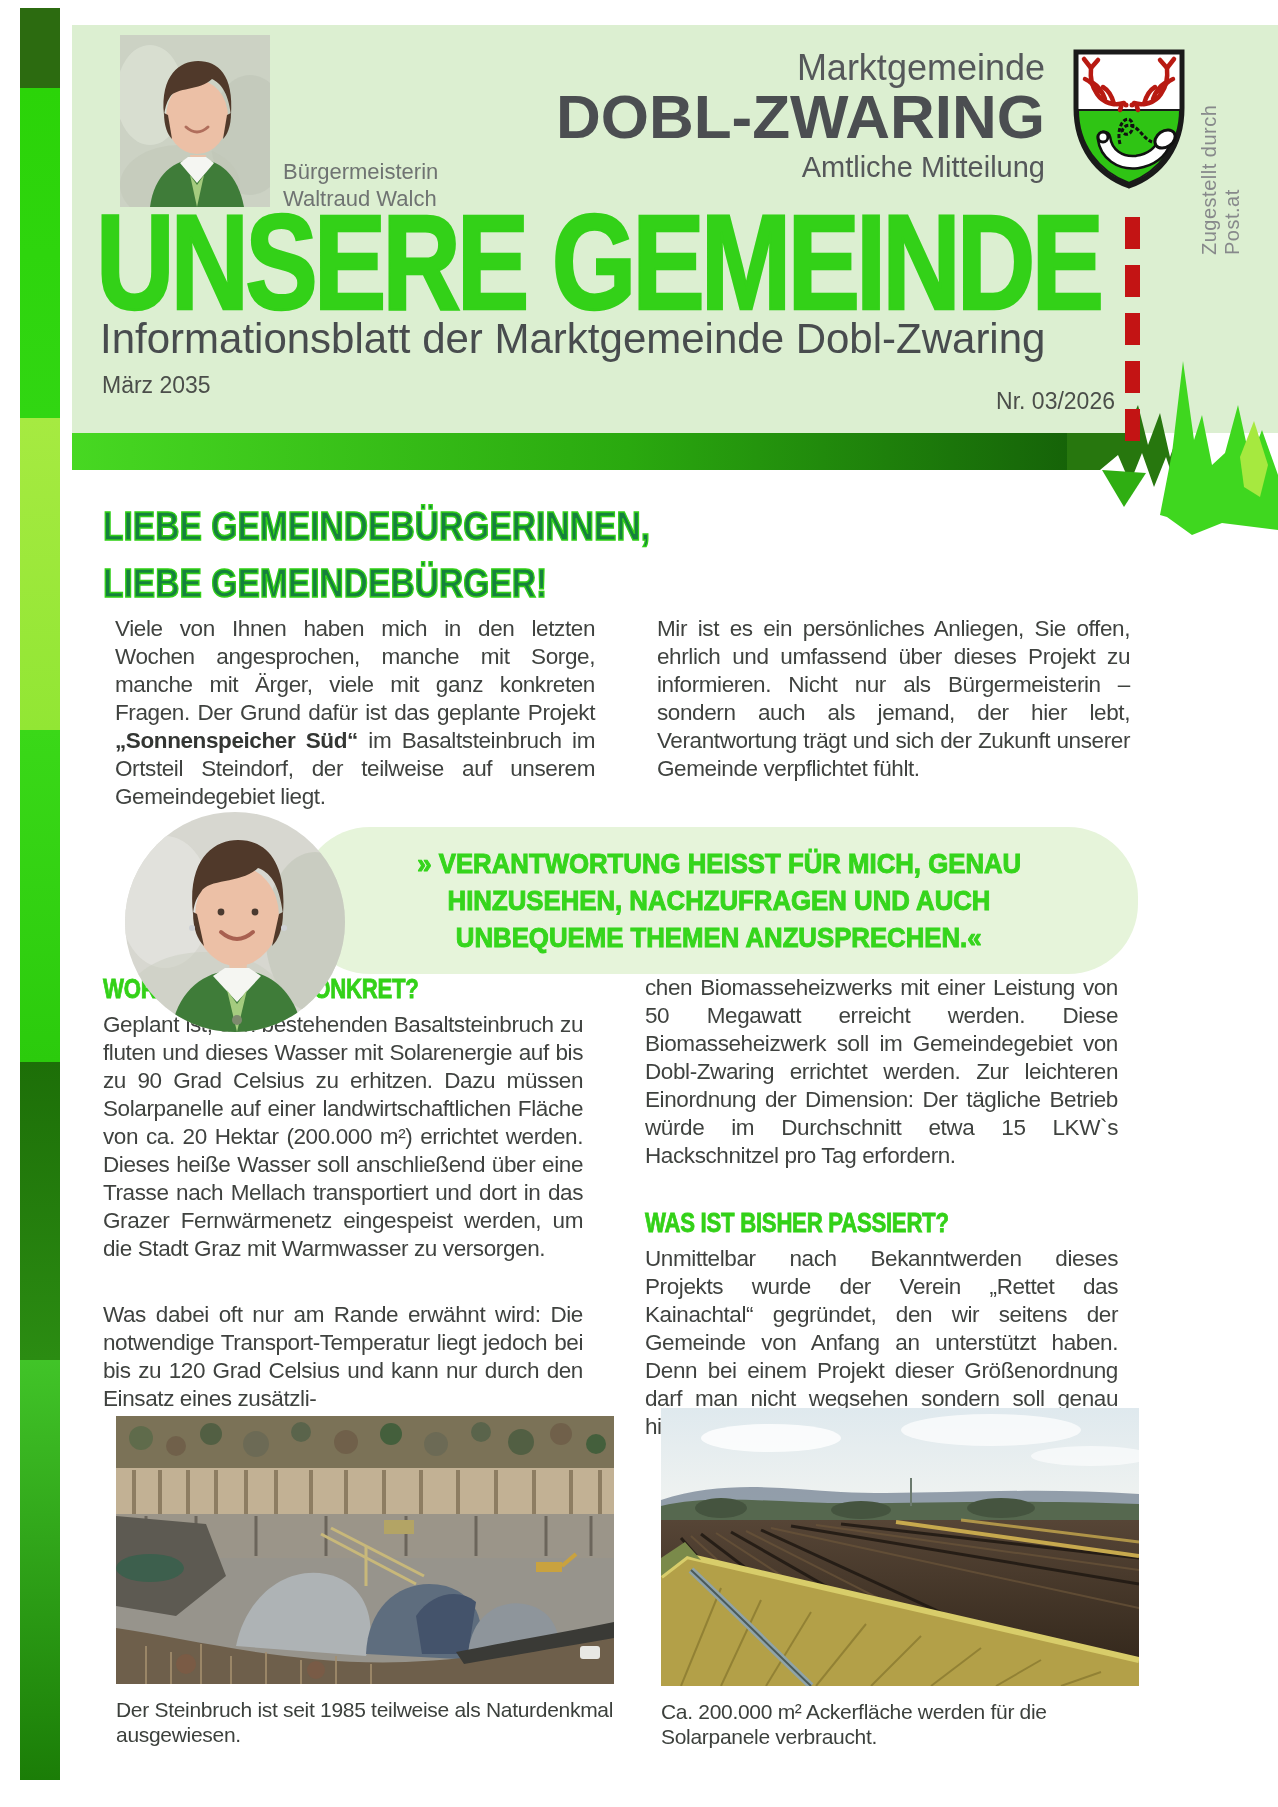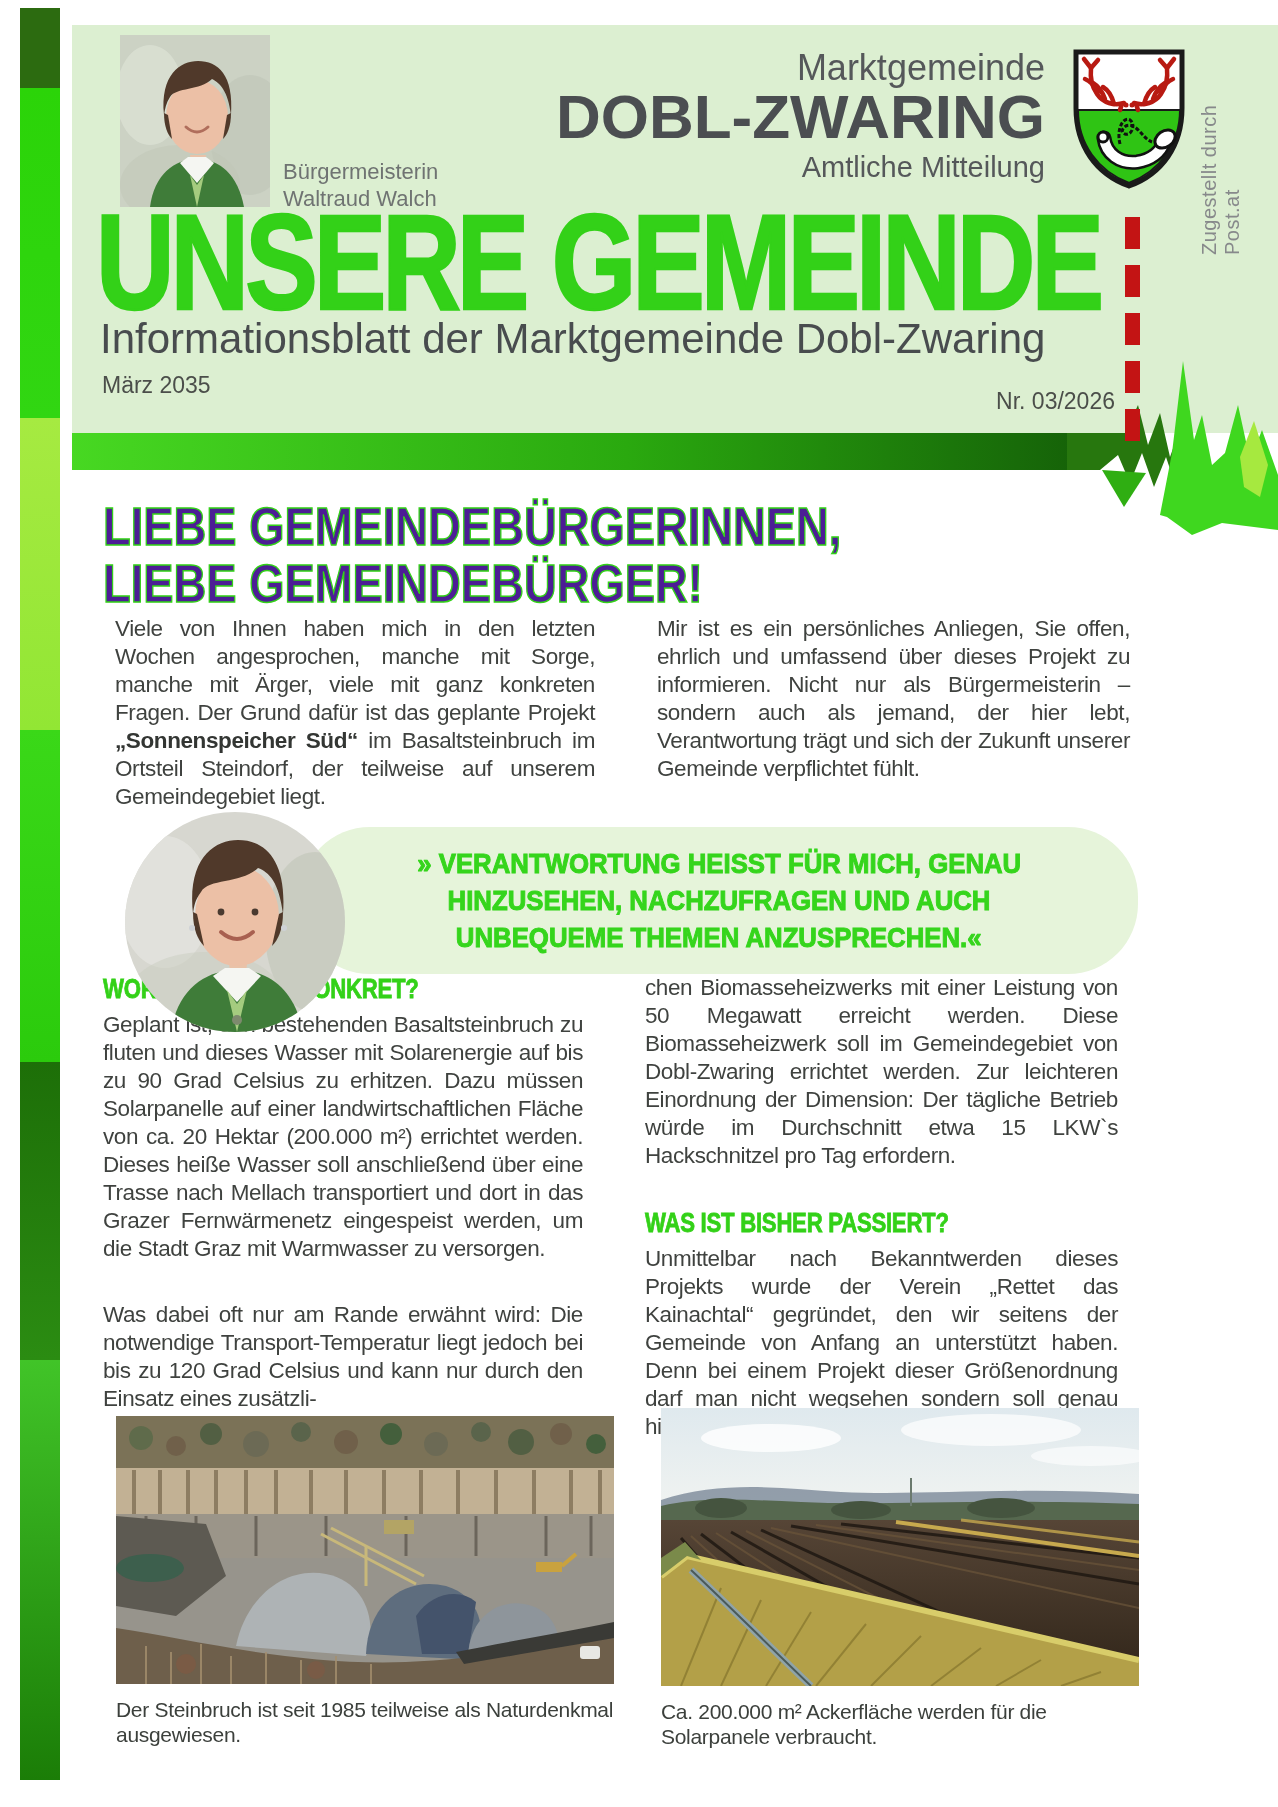--- a/index.html
+++ b/index.html
@@ -30,22 +30,22 @@
           -webkit-text-stroke:2.5px #33d118;transform:scaleX(.8);transform-origin:left top;}
   .newsletter-subtitle{position:absolute;left:100px;top:315px;font-size:42px;color:#484c4e;white-space:nowrap;}
   .issue-date{position:absolute;left:102px;top:372px;font-size:23px;color:#4b4e4a;}
   .issue-number{position:absolute;right:163px;top:372px;font-size:23px;color:#4b4e4a;margin-top:16px;}
   
   .red-dashes{position:absolute;left:1125px;top:217px;width:15px;z-index:5;}
   .red-dashes i{display:block;width:15px;height:32px;margin-bottom:16px;background:#c31414;}
   
   .divider-svg{position:absolute;left:72px;top:345px;z-index:3;}
   
-  .intro-heading{position:absolute;left:103px;top:498px;font-weight:bold;color:#4c1d95;
-          font-size:54px;line-height:57px;white-space:nowrap;-webkit-text-stroke:1.5px #33d118;}
+  .intro-heading{position:absolute;left:103px;top:498px;font-weight:bold;color:#15803d;
+          font-size:40px;line-height:57px;white-space:nowrap;-webkit-text-stroke:1.5px #33d118;}
   .col-l{position:absolute;left:103px;width:480px;}
   .col-r{position:absolute;left:645px;width:473px;}
   .row1{top:615px;margin-left:12px;}
   .body-text{font-size:22.5px;line-height:28px;color:#3f423f;text-align:justify;letter-spacing:-.4px;margin:0;}
   .body-text b{color:#333633;}
   
   .quote-box{position:absolute;left:300px;top:827px;width:838px;height:147px;background:#e6f4da;
           border-radius:70px;display:flex;flex-direction:column;justify-content:center;
           align-items:center;z-index:1;}
   .quote-line{font-size:28px;line-height:37px;font-weight:bold;color:#35d51c;

